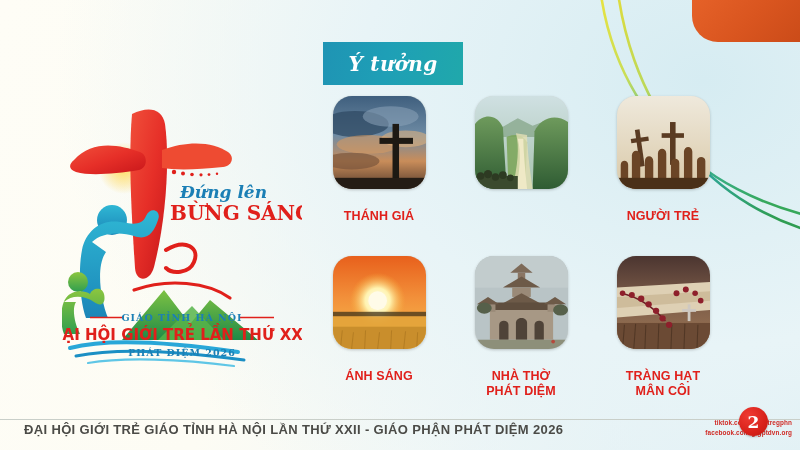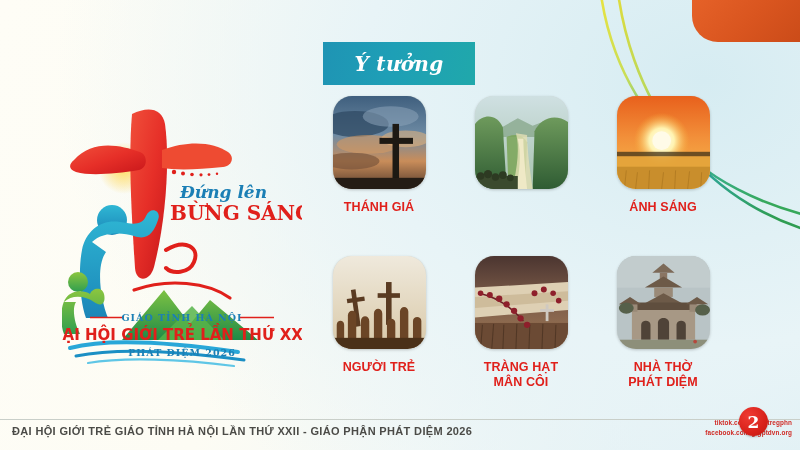--- a/index.html
+++ b/index.html
@@ -24,21 +24,21 @@
   .corner-block {
     position: absolute; top: -18px; right: -10px;
     width: 118px; height: 60px;
     border-radius: 0 0 0 26px;
     background: linear-gradient(135deg, #e8642a 0%, #d9551f 55%, #c94a18 100%);
   }
 
   
   .banner {
     position: absolute; left: 323px; top: 42px;
-    width: 152px; height: 43px;
+    width: 140px; height: 43px;
     background: linear-gradient(100deg, #1f94b4 0%, #1e9fb6 45%, #20a8ab 100%);
     display: flex; align-items: center; justify-content: center;
   }
   .banner-text {
     color: #ffffff;
     font-size: 20px;
     font-weight: bold;
     font-style: italic;
     letter-spacing: .3px;
     font-family: "DejaVu Serif", serif;
@@ -58,42 +58,42 @@
   .thumb {
     width: 93px; height: 93px;
     border-radius: 19px;
     overflow: hidden;
     position: relative;
     box-shadow: 0 1px 3px rgba(0,0,0,.22);
     background: #cfd6d2;
   }
   .thumb svg { display: block; width: 100%; height: 100%; }
   .card-label {
-    margin-top: 11px;
+    margin-top: 20px;
     color: #e0201b;
     font-size: 12.5px;
     font-weight: bold;
     line-height: 1.22;
     text-align: center;
     letter-spacing: .1px;
     white-space: pre-line;
   }
 
   
   .logo { position: absolute; left: 62px; top: 102px; width: 240px; height: 268px; }
   .logo svg { display: block; width: 100%; height: 100%; }
 
   
   .footer-rule {
     position: absolute; left: 0; right: 0; bottom: 30px;
     height: 1px; background: #c9cfc9;
   }
   .footer-text {
-    position: absolute; left: 12px; bottom: 13px;
-    font-size: 11px;
+    position: absolute; left: 24px; bottom: 13px;
+    font-size: 13px;
     letter-spacing: .35px;
     color: #4b4b47;
     font-weight: bold;
   }
   .social {
     position: absolute; right: 8px; bottom: 12px;
     text-align: right;
     line-height: 1.55;
   }
   .social div {
@@ -265,20 +265,52 @@
           <rect x="0" y="86" width="46" height="14" fill="#3b4a2e"></rect>
           <g fill="#2d3a22">
             <circle cx="6" cy="86" r="4"></circle>
               <circle cx="14" cy="84" r="4.5"></circle>
             <circle cx="22" cy="87" r="4"></circle>
               <circle cx="30" cy="85" r="4.2"></circle>
             <circle cx="38" cy="88" r="3.6"></circle>
           </g>
         </svg>
       </div>
+    </div>
+
+    <div class="card">
+      <div class="thumb">
+        <svg viewBox="0 0 100 100" preserveAspectRatio="xMidYMid slice">
+          <defs>
+            <linearGradient id="sky4" x1="0" y1="0" x2="0" y2="1">
+              <stop offset="0%" stop-color="#efe9dc"></stop>
+              <stop offset="100%" stop-color="#d9c9a8"></stop>
+            </linearGradient>
+          </defs>
+          <rect width="100" height="100" fill="url(#sky4)"></rect>
+          <g fill="#5a3b22">
+            <rect x="57" y="28" width="6" height="46"></rect>
+            <rect x="48" y="40" width="24" height="5"></rect>
+            <rect x="22" y="36" width="5" height="40" transform="rotate(-8 24 56)"></rect>
+            <rect x="15" y="45" width="19" height="4.5" transform="rotate(-8 24 47)"></rect>
+          </g>
+          <g fill="#4e3venue"></g>
+          <g fill="#6b4526">
+            <path d="M4 100 L4 74 C4 68 12 68 12 74 L12 100 Z"></path>
+            <path d="M16 100 L16 64 C16 57 25 57 25 64 L25 100 Z"></path>
+            <path d="M30 100 L30 70 C30 63 39 63 39 70 L39 100 Z"></path>
+            <path d="M44 100 L44 62 C44 55 53 55 53 62 L53 100 Z"></path>
+            <path d="M58 100 L58 72 C58 66 67 66 67 72 L67 100 Z"></path>
+            <path d="M72 100 L72 60 C72 53 81 53 81 60 L81 100 Z"></path>
+            <path d="M86 100 L86 70 C86 64 95 64 95 70 L95 100 Z"></path>
+          </g>
+          <rect x="0" y="88" width="100" height="12" fill="#4a3018"></rect>
+        </svg>
+      </div>
+      <div class="card-label">NGƯỜI TRẺ</div>
     </div>
 
     <div class="card">
       <div class="thumb">
         <svg viewBox="0 0 100 100" preserveAspectRatio="xMidYMid slice">
           <defs>
             <linearGradient id="sky3" x1="0" y1="0" x2="0" y2="1">
               <stop offset="0%" stop-color="#e8601c"></stop>
               <stop offset="45%" stop-color="#f2903a"></stop>
               <stop offset="100%" stop-color="#f7c14e"></stop>
@@ -305,47 +337,52 @@
             <path d="M90 100 L91 82"></path>
           </g>
         </svg>
       </div>
       <div class="card-label">ÁNH SÁNG</div>
     </div>
 
     <div class="card">
       <div class="thumb">
         <svg viewBox="0 0 100 100" preserveAspectRatio="xMidYMid slice">
-          <defs>
-            <linearGradient id="sky4" x1="0" y1="0" x2="0" y2="1">
-              <stop offset="0%" stop-color="#efe9dc"></stop>
-              <stop offset="100%" stop-color="#d9c9a8"></stop>
-            </linearGradient>
-          </defs>
-          <rect width="100" height="100" fill="url(#sky4)"></rect>
-          <g fill="#5a3b22">
-            <rect x="57" y="28" width="6" height="46"></rect>
-            <rect x="48" y="40" width="24" height="5"></rect>
-            <rect x="22" y="36" width="5" height="40" transform="rotate(-8 24 56)"></rect>
-            <rect x="15" y="45" width="19" height="4.5" transform="rotate(-8 24 47)"></rect>
-          </g>
-          <g fill="#4e3venue"></g>
-          <g fill="#6b4526">
-            <path d="M4 100 L4 74 C4 68 12 68 12 74 L12 100 Z"></path>
-            <path d="M16 100 L16 64 C16 57 25 57 25 64 L25 100 Z"></path>
-            <path d="M30 100 L30 70 C30 63 39 63 39 70 L39 100 Z"></path>
-            <path d="M44 100 L44 62 C44 55 53 55 53 62 L53 100 Z"></path>
-            <path d="M58 100 L58 72 C58 66 67 66 67 72 L67 100 Z"></path>
-            <path d="M72 100 L72 60 C72 53 81 53 81 60 L81 100 Z"></path>
-            <path d="M86 100 L86 70 C86 64 95 64 95 70 L95 100 Z"></path>
-          </g>
-          <rect x="0" y="88" width="100" height="12" fill="#4a3018"></rect>
-        </svg>
-      </div>
-      <div class="card-label">NGƯỜI TRẺ</div>
+          <rect width="100" height="100" fill="#b9c4c6"></rect>
+          <rect y="0" width="100" height="34" fill="#c2cccd"></rect>
+
+          <path d="M50 8 L62 18 L38 18 Z" fill="#7d6a58"></path>
+          <rect x="46" y="18" width="8" height="8" fill="#8a7563"></rect>
+          <path d="M50 22 L70 34 L30 34 Z" fill="#6d5a48"></path>
+          <rect x="40" y="34" width="20" height="10" fill="#9a8a78"></rect>
+          <path d="M50 40 L76 54 L24 54 Z" fill="#6d5a48"></path>
+
+          <rect x="16" y="54" width="68" height="36" fill="#a79885"></rect>
+          <path d="M10 58 L90 58 L84 50 L16 50 Z" fill="#5f4e3e"></path>
+
+          <path d="M14 44 L26 52 L2 52 Z" fill="#6d5a48"></path>
+          <path d="M86 44 L98 52 L74 52 Z" fill="#6d5a48"></path>
+          <rect x="6" y="52" width="16" height="8" fill="#9a8a78"></rect>
+          <rect x="78" y="52" width="16" height="8" fill="#9a8a78"></rect>
+
+          <g fill="#4f4338">
+            <path d="M26 90 L26 74 C26 68 36 68 36 74 L36 90 Z"></path>
+            <path d="M44 90 L44 72 C44 65 56 65 56 72 L56 90 Z"></path>
+            <path d="M64 90 L64 74 C64 68 74 68 74 74 L74 90 Z"></path>
+          </g>
+          <rect x="0" y="90" width="100" height="10" fill="#8d8f7a"></rect>
+          <circle cx="84" cy="92" r="2" fill="#b5483c"></circle>
+          <g fill="#56604a">
+            <ellipse cx="10" cy="56" rx="8" ry="6"></ellipse>
+            <ellipse cx="92" cy="58" rx="8" ry="6"></ellipse>
+          </g>
+        </svg>
+      </div>
+      <div class="card-label">NHÀ THỜ
+PHÁT DIỆM</div>
     </div>
 
     <div class="card">
       <div class="thumb">
         <svg viewBox="0 0 100 100" preserveAspectRatio="xMidYMid slice">
           <defs>
             <linearGradient id="bg5" x1="0" y1="0" x2="0" y2="1">
               <stop offset="0%" stop-color="#4b3530"></stop>
               <stop offset="45%" stop-color="#7a5a48"></stop>
               <stop offset="100%" stop-color="#a07a56"></stop>
@@ -380,57 +417,20 @@
           </g>
           <g fill="#cfc9c2">
             <rect x="76" y="52" width="3" height="18"></rect>
             <rect x="70" y="57" width="15" height="3"></rect>
           </g>
         </svg>
       </div>
       <div class="card-label">TRÀNG HẠT
 MÂN CÔI</div>
     </div>
-
-    <div class="card">
-      <div class="thumb">
-        <svg viewBox="0 0 100 100" preserveAspectRatio="xMidYMid slice">
-          <rect width="100" height="100" fill="#b9c4c6"></rect>
-          <rect y="0" width="100" height="34" fill="#c2cccd"></rect>
-
-          <path d="M50 8 L62 18 L38 18 Z" fill="#7d6a58"></path>
-          <rect x="46" y="18" width="8" height="8" fill="#8a7563"></rect>
-          <path d="M50 22 L70 34 L30 34 Z" fill="#6d5a48"></path>
-          <rect x="40" y="34" width="20" height="10" fill="#9a8a78"></rect>
-          <path d="M50 40 L76 54 L24 54 Z" fill="#6d5a48"></path>
-
-          <rect x="16" y="54" width="68" height="36" fill="#a79885"></rect>
-          <path d="M10 58 L90 58 L84 50 L16 50 Z" fill="#5f4e3e"></path>
-
-          <path d="M14 44 L26 52 L2 52 Z" fill="#6d5a48"></path>
-          <path d="M86 44 L98 52 L74 52 Z" fill="#6d5a48"></path>
-          <rect x="6" y="52" width="16" height="8" fill="#9a8a78"></rect>
-          <rect x="78" y="52" width="16" height="8" fill="#9a8a78"></rect>
-
-          <g fill="#4f4338">
-            <path d="M26 90 L26 74 C26 68 36 68 36 74 L36 90 Z"></path>
-            <path d="M44 90 L44 72 C44 65 56 65 56 72 L56 90 Z"></path>
-            <path d="M64 90 L64 74 C64 68 74 68 74 74 L74 90 Z"></path>
-          </g>
-          <rect x="0" y="90" width="100" height="10" fill="#8d8f7a"></rect>
-          <circle cx="84" cy="92" r="2" fill="#b5483c"></circle>
-          <g fill="#56604a">
-            <ellipse cx="10" cy="56" rx="8" ry="6"></ellipse>
-            <ellipse cx="92" cy="58" rx="8" ry="6"></ellipse>
-          </g>
-        </svg>
-      </div>
-      <div class="card-label">NHÀ THỜ
-PHÁT DIỆM</div>
-    </div>
   </div>
 
   <div class="footer-rule"></div>
   <div class="footer-text">ĐẠI HỘI GIỚI TRẺ GIÁO TỈNH HÀ NỘI LẦN THỨ XXII - GIÁO PHẬN PHÁT DIỆM 2026</div>
 
   <div class="social">
     <div>tiktok.com/@gioitregphn</div>
     <div>facebook.com/gtgptdvn.org</div>
   </div>
   <div class="page-badge">2</div>

